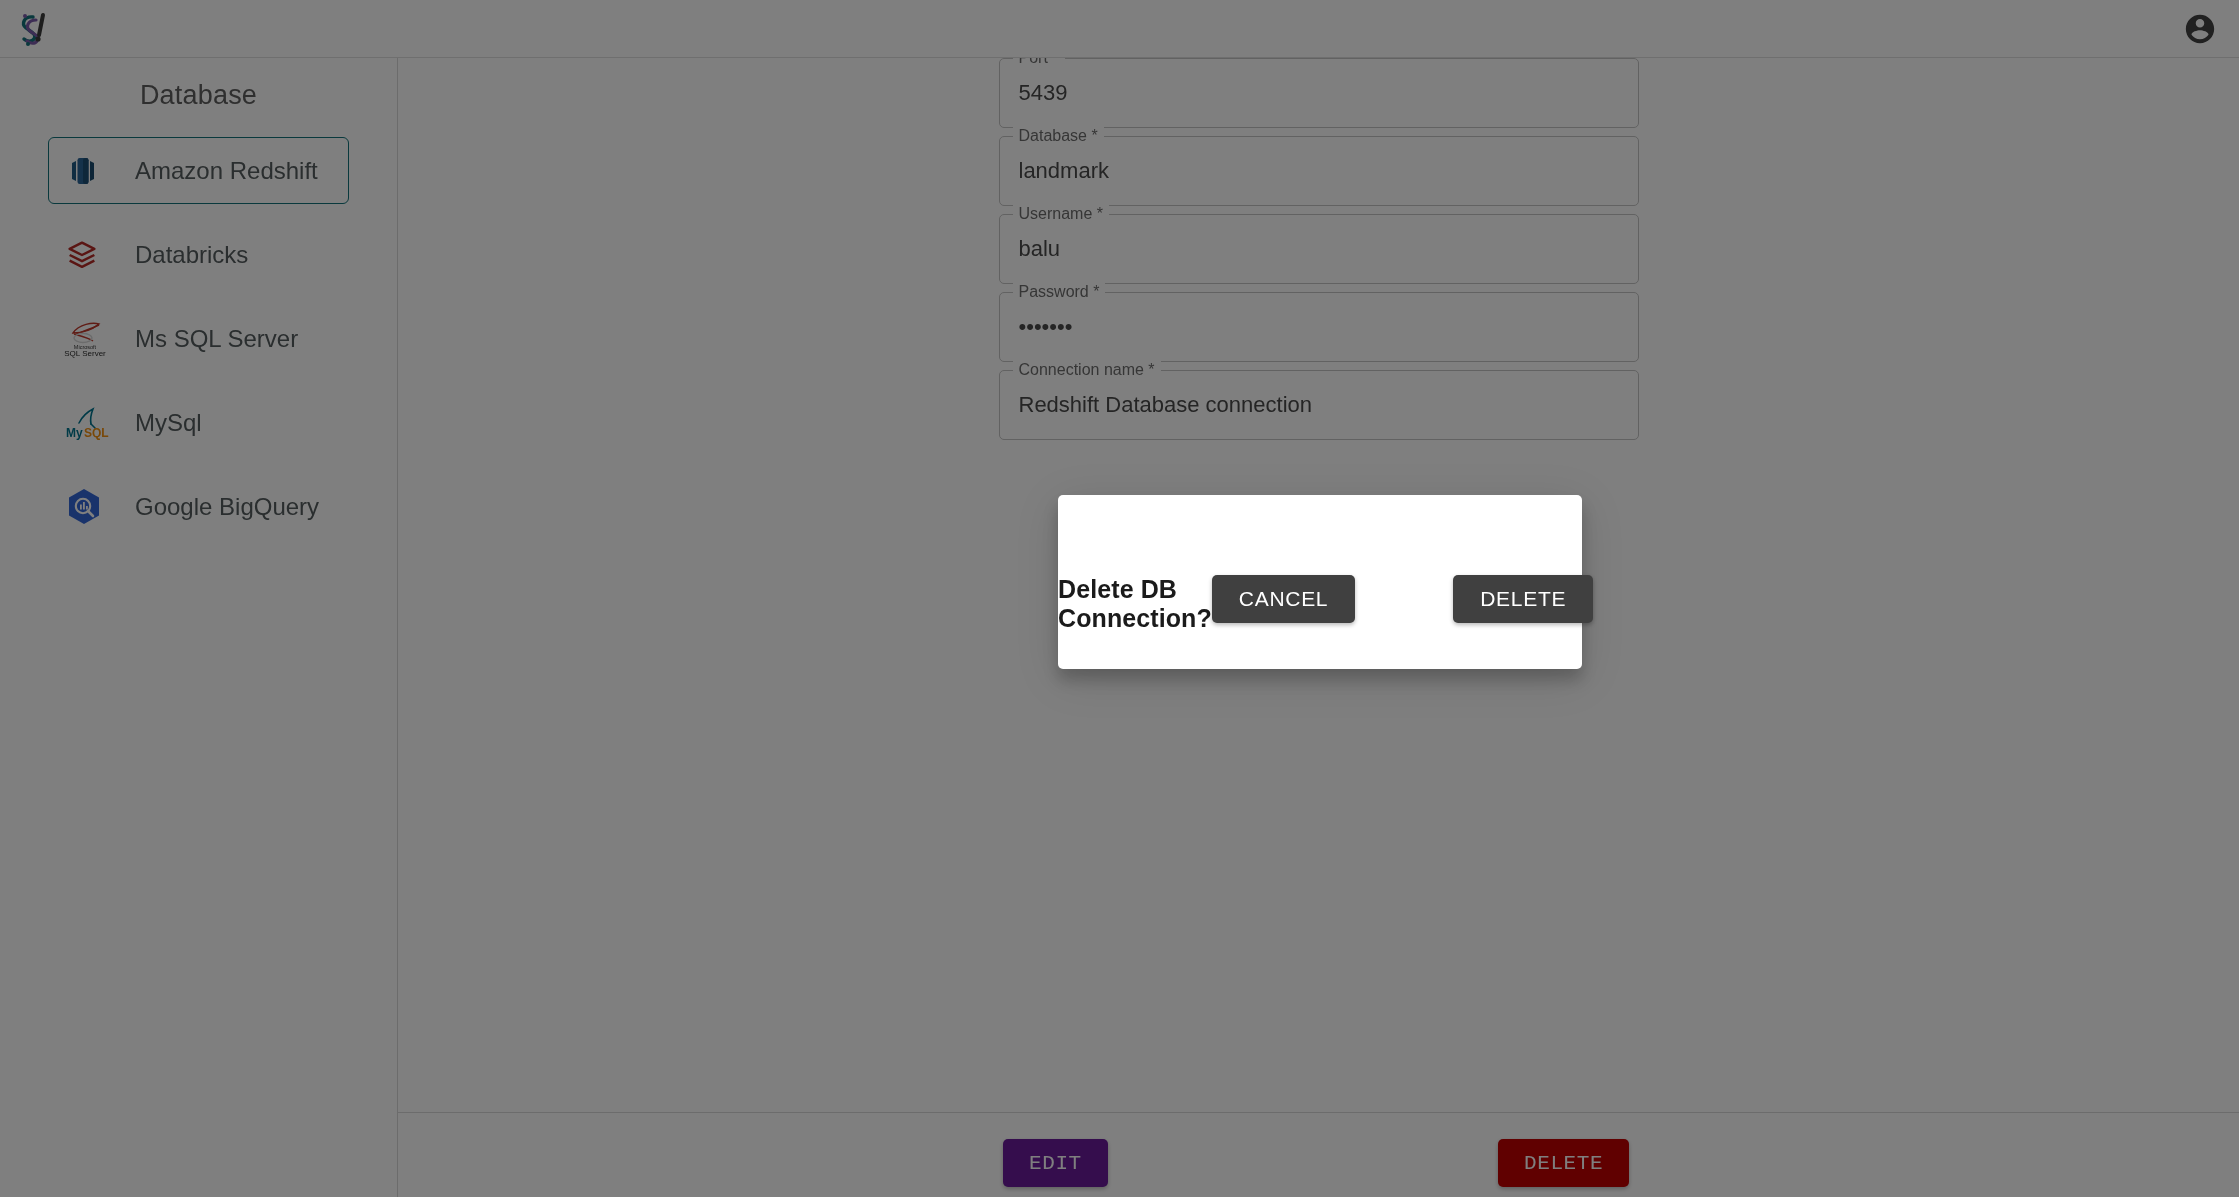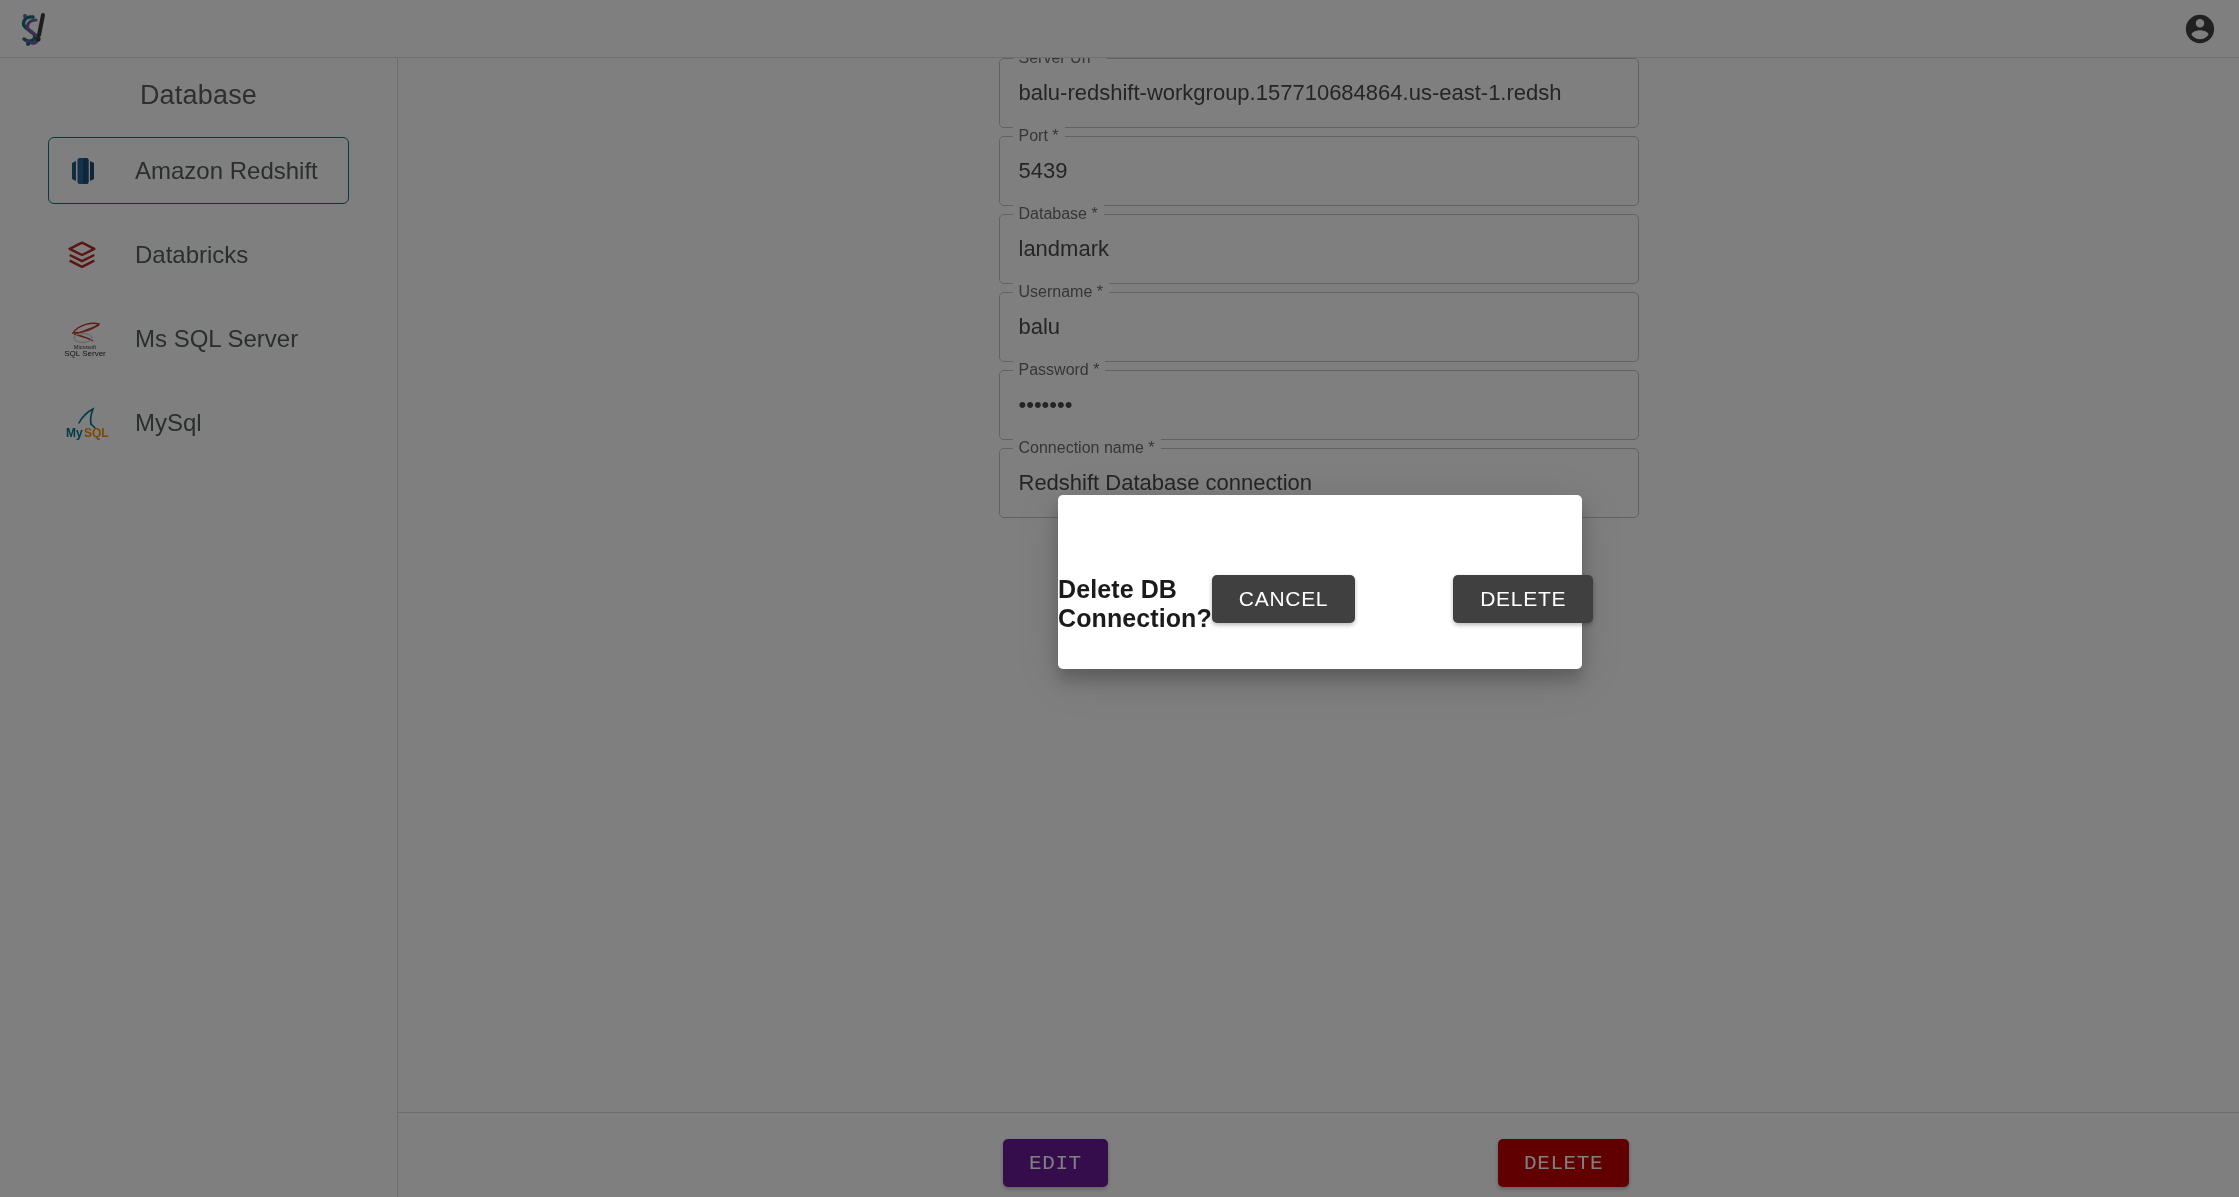--- a/index.html
+++ b/index.html
@@ -265,34 +265,42 @@
             <path d="M16 20 C20 12, 26 8, 30 6 C28 11, 27 16, 28 21" stroke="#00758f" stroke-width="1.6" fill="none" stroke-linecap="round"></path>
             <path d="M28 21 L32 25" stroke="#00758f" stroke-width="1.6" stroke-linecap="round"></path>
             <text x="3" y="34" font-size="12" font-weight="bold" fill="#00758f" font-family="Liberation Sans, sans-serif">My</text>
             <text x="21" y="34" font-size="12" font-weight="bold" fill="#f29111" font-family="Liberation Sans, sans-serif">SQL</text>
           </svg>
         </span>
         <span class="db-label">MySql</span>
       </div>
 
 
+      <div class="db-item">
+        <span class="db-icon">
+          <svg width="42" height="42" viewBox="0 0 42 42">
+            <path d="M21 3 L36 11.5 L36 29.5 L21 38 L6 29.5 L6 11.5 Z" fill="#3367d6"></path>
+            <circle cx="20" cy="20" r="7.2" fill="none" stroke="#ffffff" stroke-width="2.1"></circle>
+            <path d="M25 25 L30 30" stroke="#ffffff" stroke-width="2.6" stroke-linecap="round"></path>
+            <rect x="17" y="18.5" width="1.8" height="5" fill="#ffffff"></rect>
+            <rect x="20" y="16" width="1.8" height="7.5" fill="#ffffff"></rect>
+            <rect x="23" y="20" width="1.8" height="3.5" fill="#ffffff"></rect>
+          </svg>
+        </span>
+        <span class="db-label">Google BigQuery</span>
+      </div>
 
     </div>
   </div>
 
   <div class="main">
     <div class="main-scroll">
 
       <div class="form">
 
-        <div class="field">
-          <span class="field-box"></span>
-          <span class="field-legend">Server Url *</span>
-          <span class="field-value">balu-redshift-workgroup.157710684864.us-east-1.redsh</span>
-        </div>
 
         <div class="field">
           <span class="field-box"></span>
           <span class="field-legend">Port *</span>
           <span class="field-value">5439</span>
         </div>
 
         <div class="field">
           <span class="field-box"></span>
           <span class="field-legend">Database *</span>

